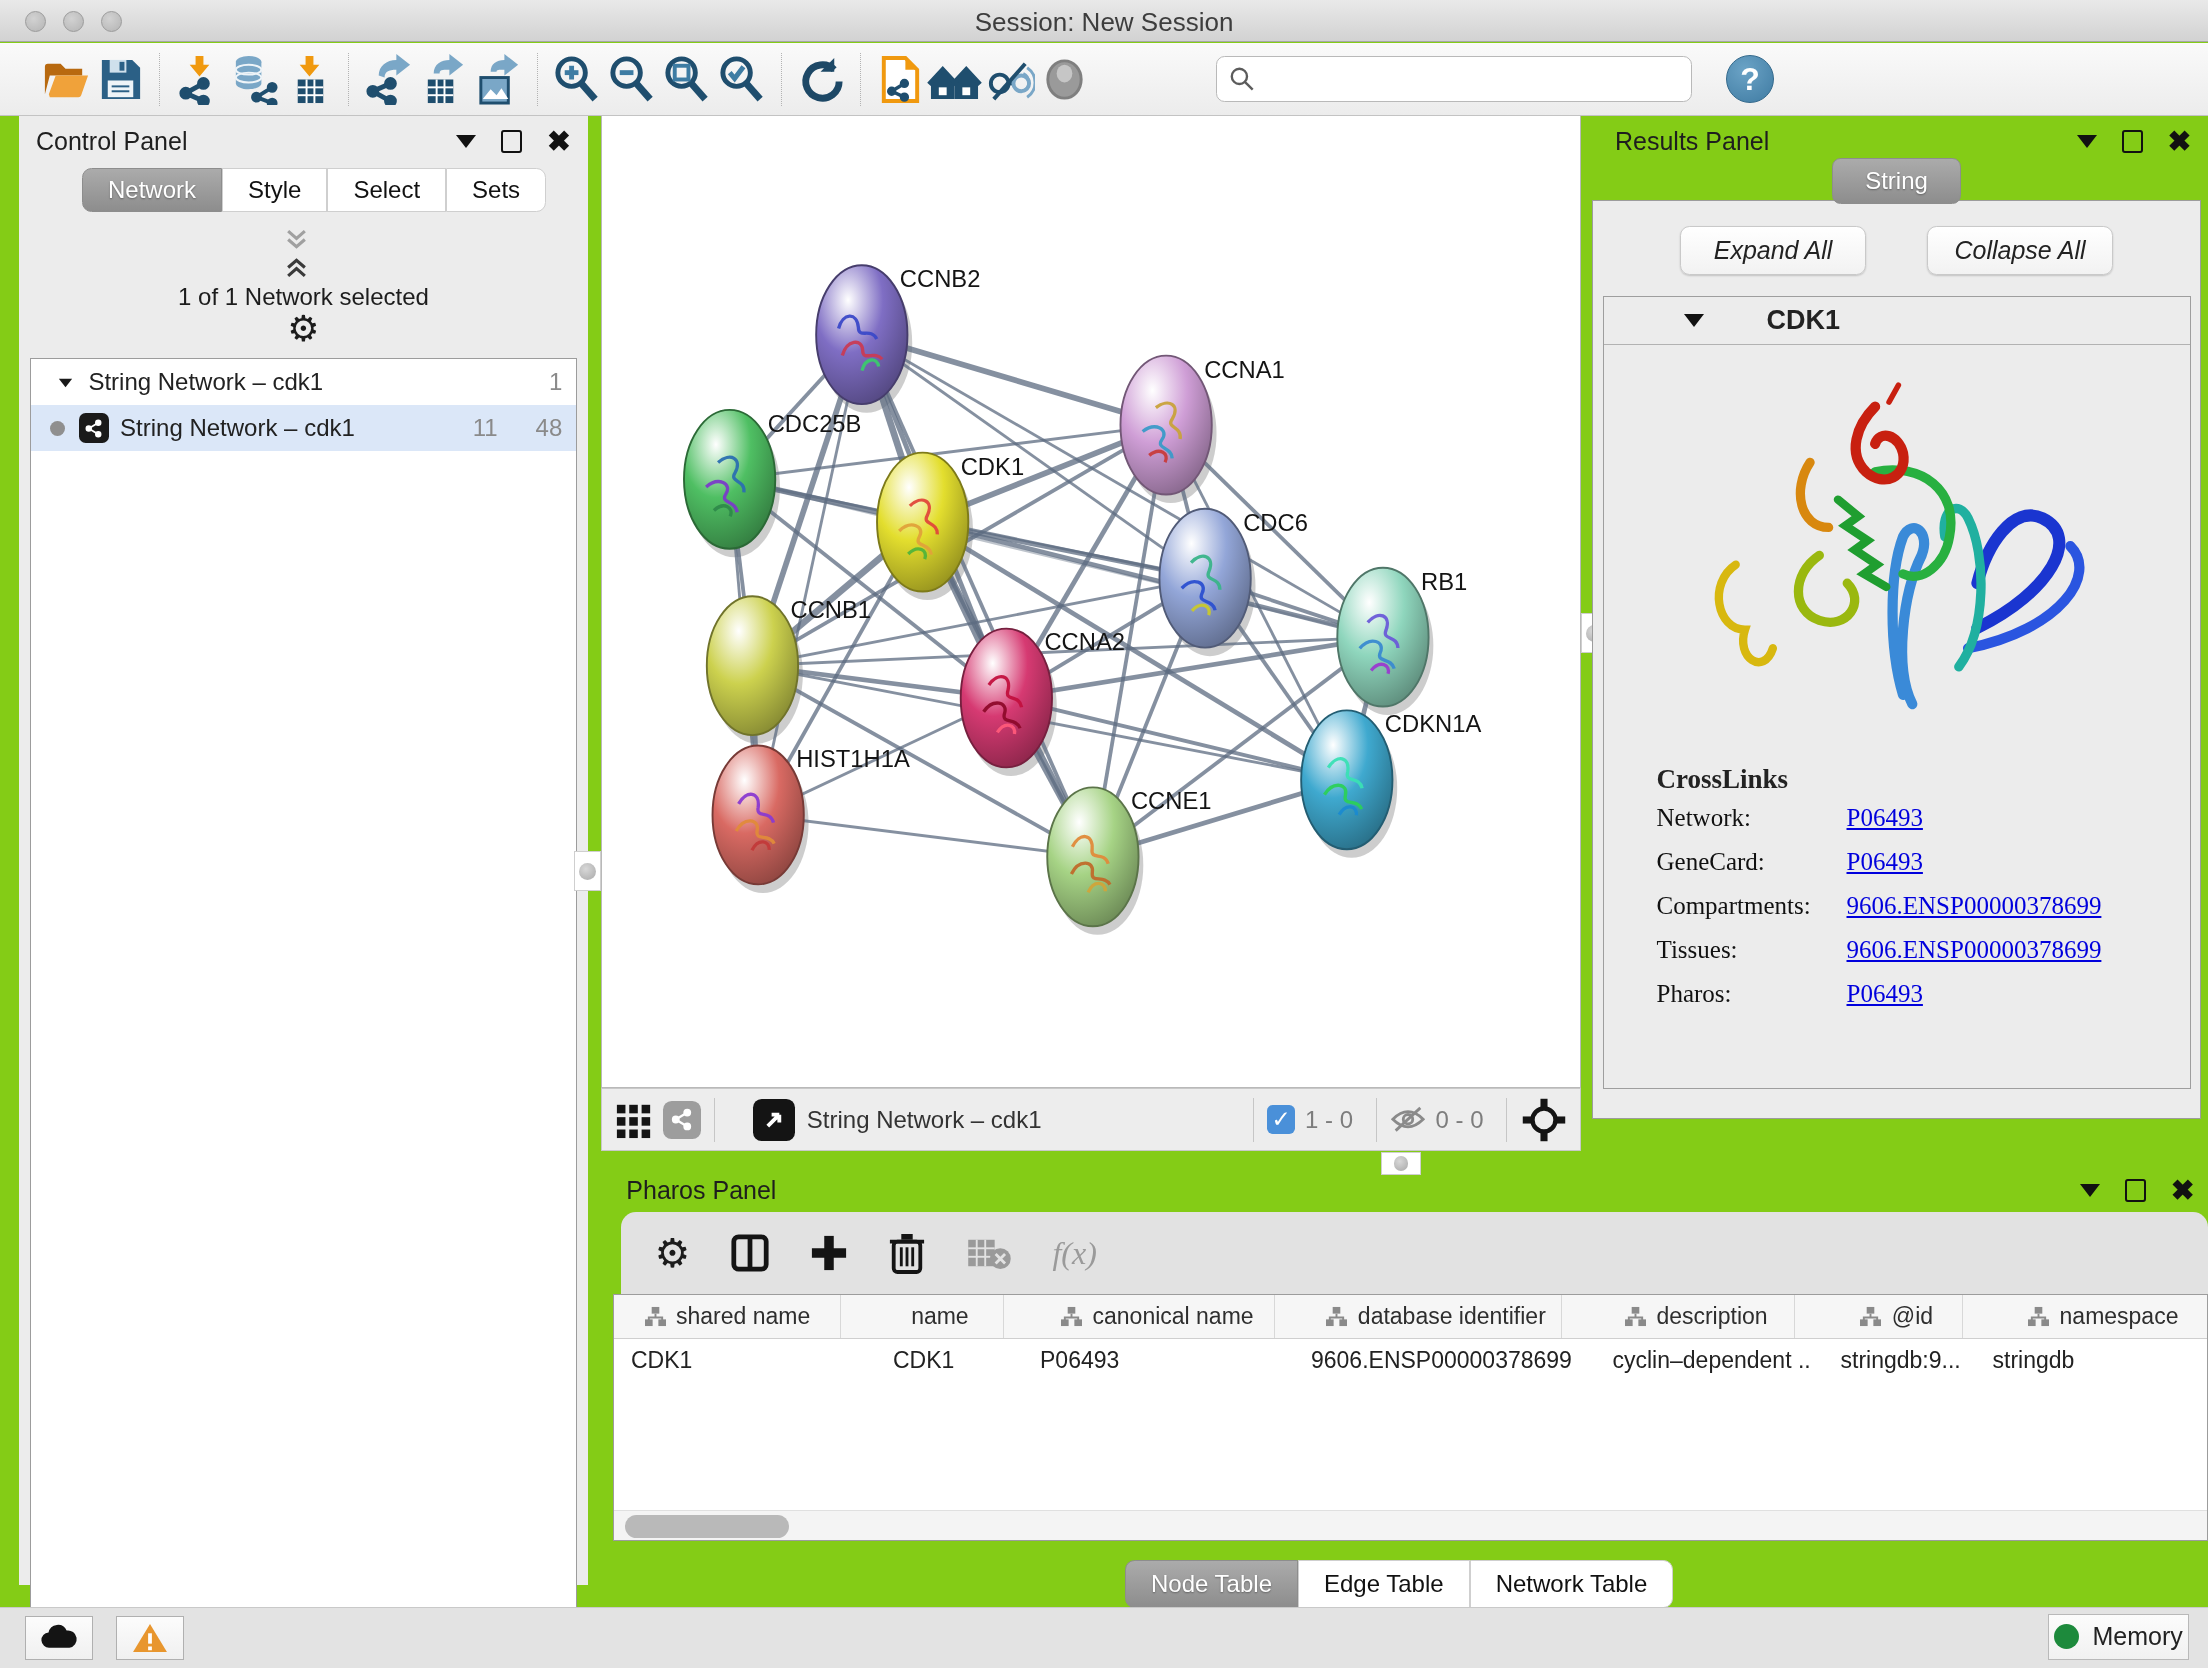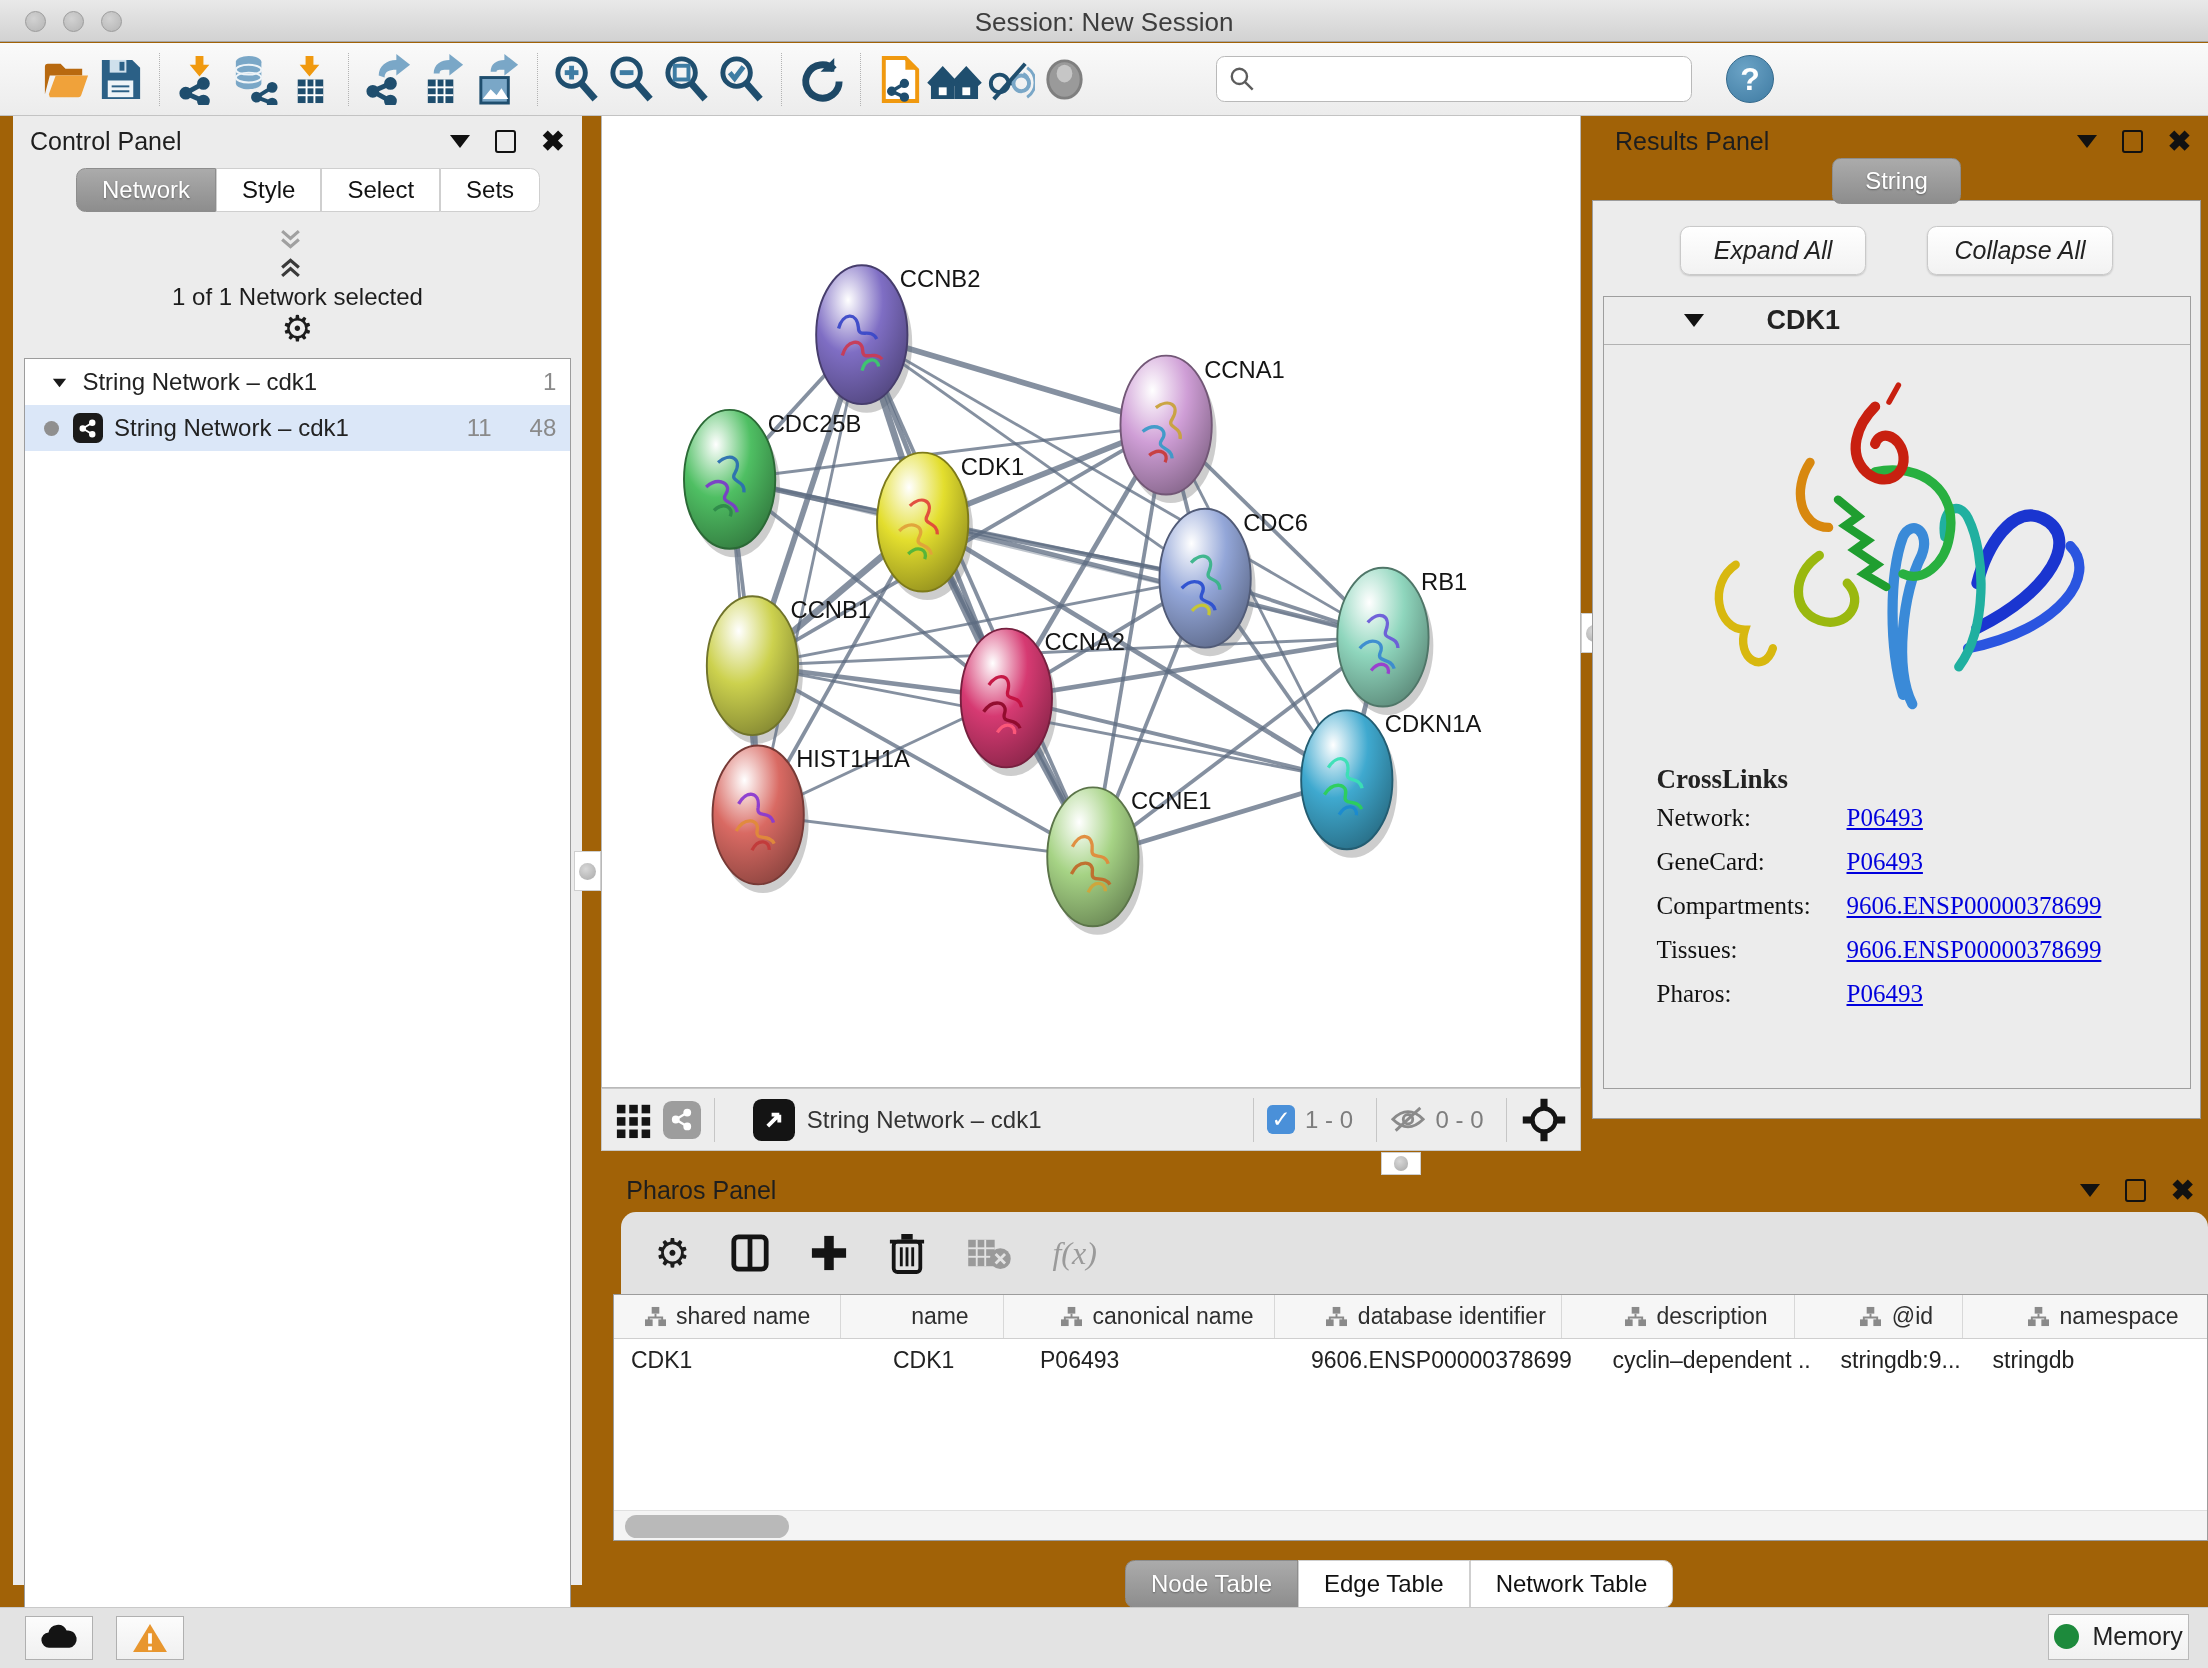--- a/index.html
+++ b/index.html
@@ -1,18 +1,18 @@
 <!DOCTYPE html>
 <html style="font-size:15px"><head>
 <meta charset="utf-8">
 <style>
   * { margin:0; padding:0; box-sizing:border-box; }
   html,body { width:2208px; height:1668px; overflow:hidden; background:#e6e6e6;
     font-family:"Liberation Sans", sans-serif; color:#222; }
-  .window { position:relative; width:2208px; height:1660px; background:#a16207; }
+  .window { position:relative; width:2208px; height:1660px; background:#84cc16; }
 
   
   .titlebar { position:absolute; top:0; left:0; width:100%; height:42px;
     background:linear-gradient(#e9e9e9,#d2d2d2); border-bottom:1px solid #a6a6a6; }
   .traffic { position:absolute; top:10.5px; left:25px; display:flex; gap:17px; }
   .traffic span { width:21px; height:21px; border-radius:50%;
     background:radial-gradient(circle at 40% 35%, #d2d2d2, #b4b4b4); border:1px solid #9b9b9b; }
   .win-title { position:absolute; top:6.7px; left:0; width:100%; text-align:center;
     font-size:26px; color:#3d3d3d; }
 
@@ -37,21 +37,21 @@
     border-top:13.3px solid #111; }
   .float-box { width:21px; height:23px; border:2.9px solid #111; border-radius:2.9px; }
   .close-x { font-size:28.5px; font-weight:bold; color:#111; line-height:23px; }
 
   .tab-btn { height:44px; padding:0 25px; background:#fff; border:1px solid #cfcfcf;
     font-size:24px; display:flex; align-items:center; justify-content:center; color:#111; }
   .tab-btn.sel { background:linear-gradient(#ababab,#8d8d8d); color:#fff;
     text-shadow:0 1px 1.9px rgba(0,0,0,.35); border-color:#8d8d8d; }
 
   
-  .control-panel { position:absolute; left:13px; top:116px; width:569px; height:1469px;
+  .control-panel { position:absolute; left:19px; top:116px; width:569px; height:1469px;
     background:#ececec; }
   .cp-head { display:flex; justify-content:space-between; align-items:center; padding:11.4px 17px 3.8px 17px; }
   .cp-tabs { display:flex; margin:7.6px 0 0 63px; }
   .cp-tabs .tab-btn:first-child { border-radius:9.5px 0 0 9.5px; }
   .cp-tabs .tab-btn:last-child { border-radius:0 9.5px 9.5px 0; }
   .cp-status { display:flex; align-items:center; padding:15px 13.3px 9.5px 13.3px;flex-direction:column; }
   .cp-status .chev { margin-right:13.3px; }
   .cp-status .stat-text { flex:1; text-align:center; font-size:24px; color:#1c1c1c; }
   .gear-glyph { font-size:36px; color:#1c1c1c; line-height:36px; }
   .cp-list { margin:1.9px 11.4px; background:#fff; border:1.9px solid #9c9c9c; height:1294px; overflow:hidden; }

